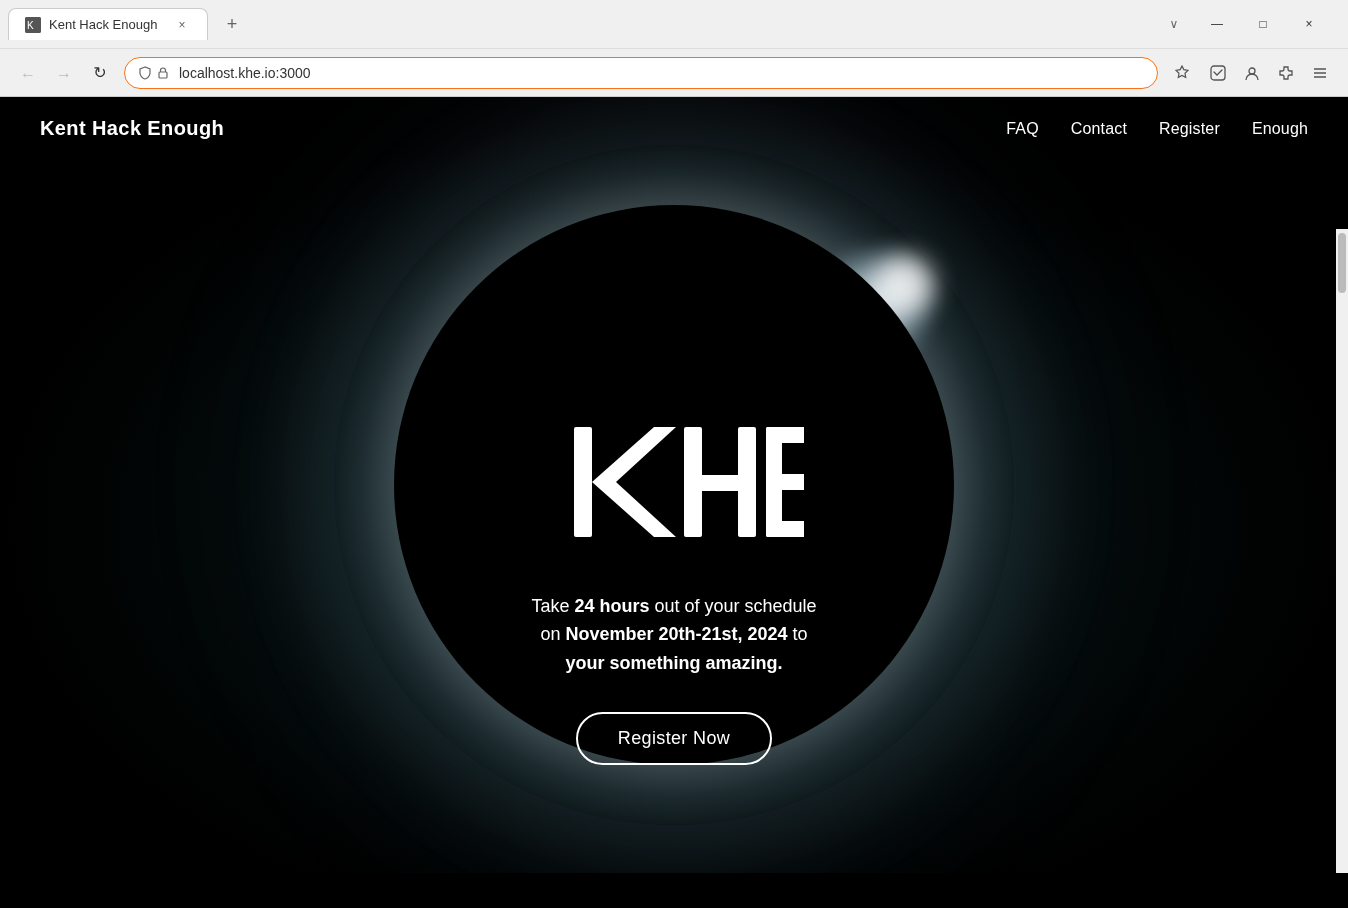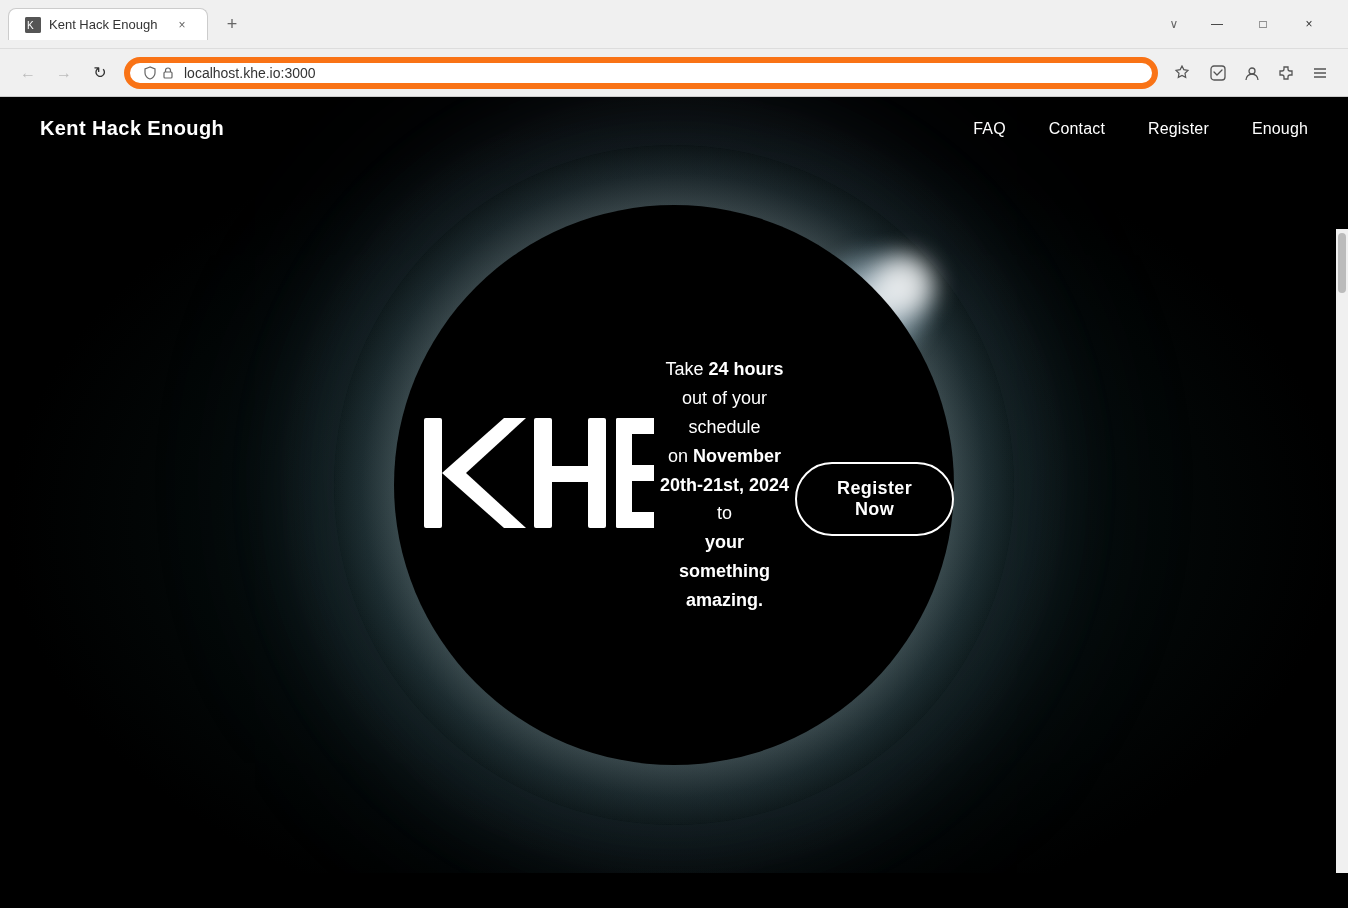--- a/index.html
+++ b/index.html
@@ -142,21 +142,21 @@
       font-size: 16px;
       color: #333;
     }
     .nav-btn.disabled { color: #bbb; cursor: default; }
 
     .address-bar {
       flex: 1;
       height: 32px;
       border-radius: 16px;
       background: #fff;
-      border: 6px solid #f97316;
+      border: 1px solid #f97316;
       display: flex;
       align-items: center;
       padding: 0 12px;
       gap: 6px;
       font-size: 14px;
       color: #333;
       margin: 0 4px;
     }
 
     .address-icons {
@@ -261,21 +261,21 @@
       position: absolute;
       top: 50%;
       left: 50%;
       transform: translate(-50%, -50%);
       width: 560px;
       height: 560px;
       border-radius: 50%;
       background: #000;
       z-index: 2;
       display: flex;
-      flex-direction: row;
+      flex-direction: column;
       align-items: center;
       justify-content: flex-end;
       gap: 6px;
     }
 
     
     .site-nav {
       position: absolute;
       top: 0;
       left: 0;
@@ -289,21 +289,21 @@
     .site-logo {
       font-size: 20px;
       font-weight: 600;
       color: #fff;
       letter-spacing: 0.02em;
     }
 
     .site-nav-links {
       margin-left: auto;
       display: flex;
-      gap: 43px;
+      gap: 32px;
       align-items: center;
     }
 
     .nav-link {
       color: #fff;
       font-size: 16px;
       font-weight: 400;
       text-decoration: none;
       cursor: pointer;
       letter-spacing: 0.01em;
@@ -338,21 +338,21 @@
 
     
     .register-btn {
       margin-top: 28px;
       padding: 14px 40px;
       border: 2px solid #fff;
       border-radius: 50px;
       background: transparent;
       color: #fff;
       font-size: 18px;
-      font-weight: 700;
+      font-weight: 400;
       cursor: pointer;
       letter-spacing: 0.02em;
       z-index: 3;
       position: relative;
       transition: background 0.2s;
     }
 
     
     .browser-scrollbar {
       position: absolute;

